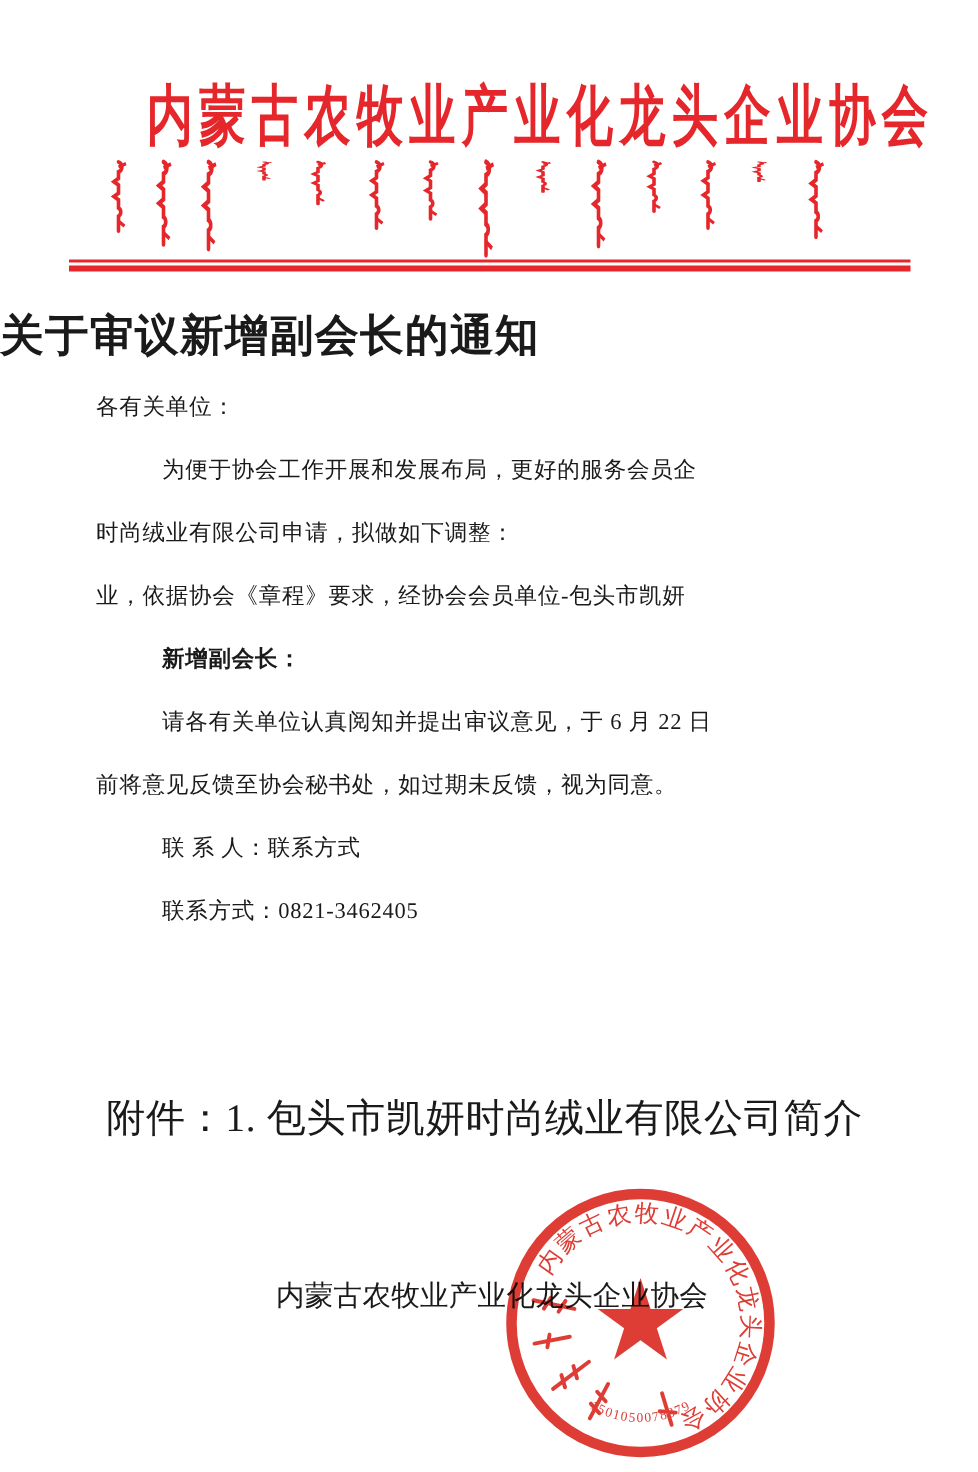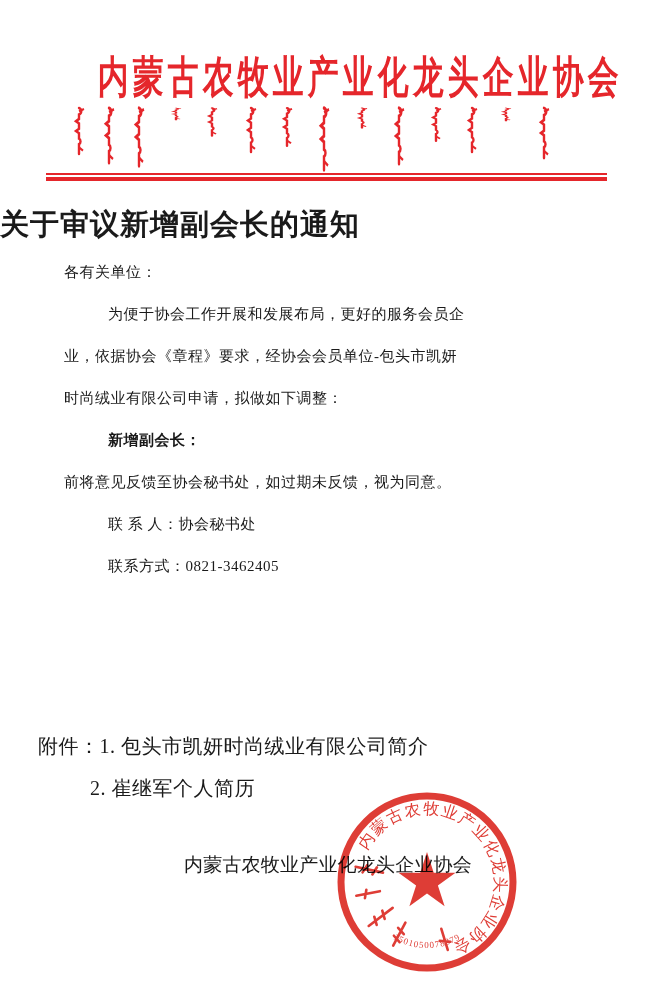--- a/index.html
+++ b/index.html
@@ -42,21 +42,21 @@
   .body-lines{
     position:absolute;top:251px;left:40px;width:562px;
     font-size:15px;letter-spacing:0.5px;margin-left:24px;
   }
   .body-lines .line{height:42px;line-height:42px;white-space:nowrap;}
   .body-lines .line.ind{padding-left:44px;}
   .body-lines .line.bold{font-weight:700;}
   
   .attachments{
     position:absolute;top:725px;left:38px;width:570px;
-    font-size:20px;letter-spacing:0.5px;
+    font-size:26px;letter-spacing:0.5px;text-align:center;
   }
   .attachments .line{height:42px;line-height:42px;white-space:nowrap;}
   .attachments .line.second{margin-left:52px;}
   
   .signature{
     position:absolute;top:844px;left:184px;width:276px;
     text-align:center;font-size:19px;letter-spacing:0.2px;
   }
   .signature .line{height:42px;line-height:42px;white-space:nowrap;}
   
@@ -135,31 +135,31 @@
   <div class="red-rule">
     <div class="thin"></div>
     <div class="thick"></div>
   </div>
 
   <div class="doc-title">关于审议新增副会长的通知</div>
 
   <div class="body-lines" id="body-lines">
       <div class="line">各有关单位：</div>
       <div class="line ind">为便于协会工作开展和发展布局，更好的服务会员企</div>
+      <div class="line">时尚绒业有限公司申请，拟做如下调整：</div>
       <div class="line">业，依据协会《章程》要求，经协会会员单位-包头市凯妍</div>
-      <div class="line">时尚绒业有限公司申请，拟做如下调整：</div>
       <div class="line ind bold">新增副会长：</div>
+      <div class="line ind">请各有关单位认真阅知并提出审议意见，于 6 月 22 日</div>
       <div class="line">前将意见反馈至协会秘书处，如过期未反馈，视为同意。</div>
-      <div class="line ind">联 系 人：协会秘书处</div>
+      <div class="line ind">联 系 人：联系方式</div>
       <div class="line ind">联系方式：0821-3462405</div>
     </div>
 
   <div class="attachments">
     <div class="line">附件：1. 包头市凯妍时尚绒业有限公司简介</div>
-    <div class="line second">2. 崔继军个人简历</div>
   </div>
 
   <div class="signature">
     <div class="line">内蒙古农牧业产业化龙头企业协会</div>
   </div>
 
   <svg class="seal" viewBox="-100 -100 200 200" xmlns="http://www.w3.org/2000/svg">
     <defs>
       <path id="cnArc" d="M -62.1 -27.7 A 68 68 0 1 1 23.3 63.9" fill="none"></path>
       <path id="numArc" d="M -40.2 52.4 A 66 66 0 0 0 40.2 52.4" fill="none"></path>

